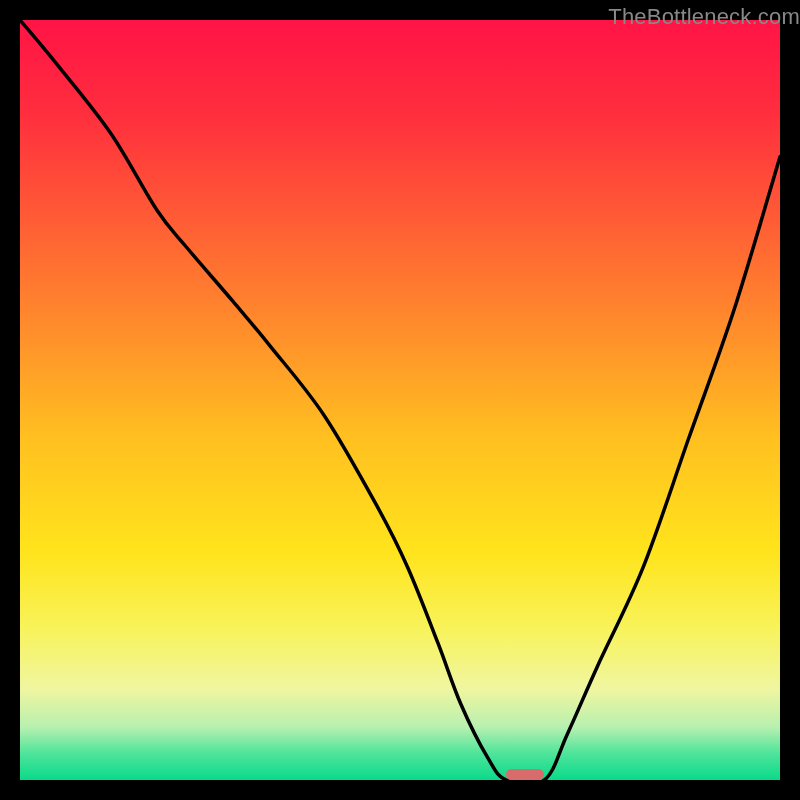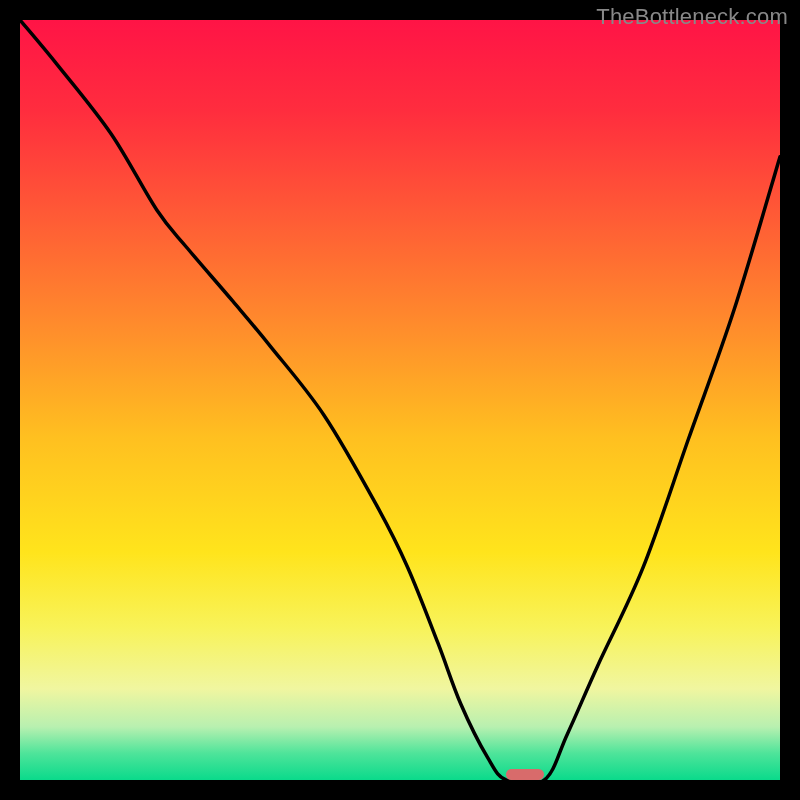--- a/index.html
+++ b/index.html
@@ -11,21 +11,21 @@
   overflow: hidden;
 }
 .container {
   position: relative;
   width: 800px;
   height: 800px;
 }
 .watermark {
   position: absolute;
   top: 4px;
-  right: 12px;
+  right: 0;
   color: #888;
   font-family: Arial, Helvetica, sans-serif;
   font-size: 22px;
   z-index: 5;
   letter-spacing: 0.2px;
 }
 .chart-area {
   position: absolute;
   left: 20px;
   top: 20px;

